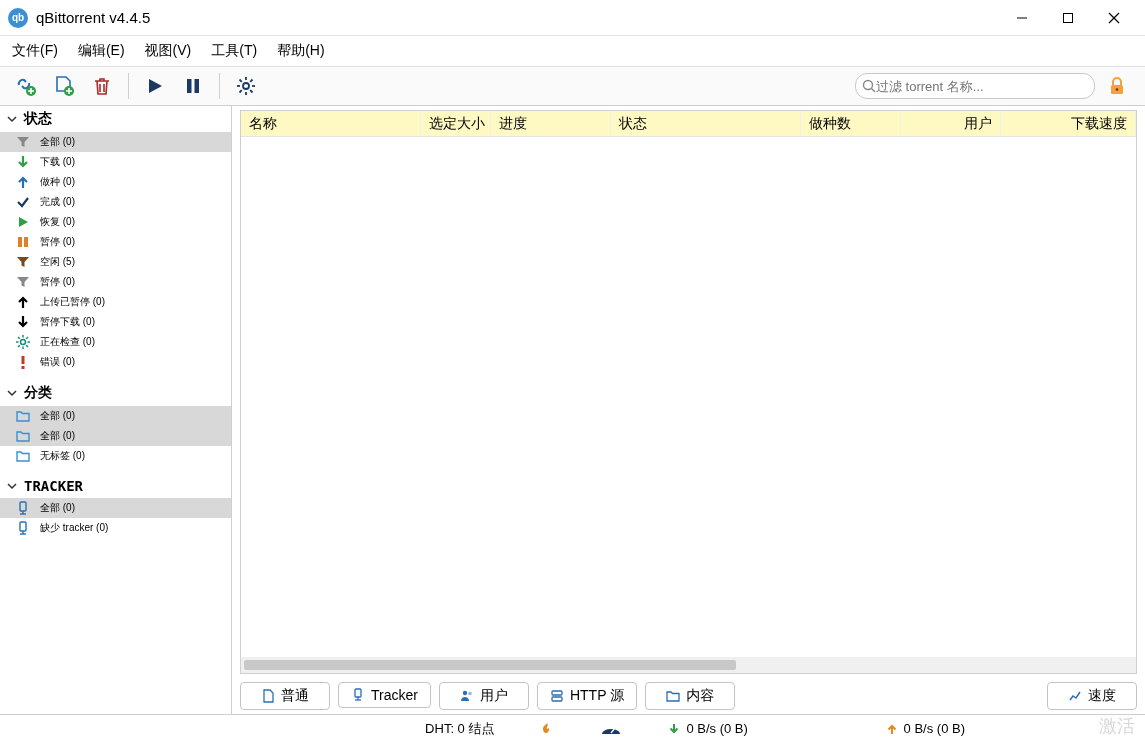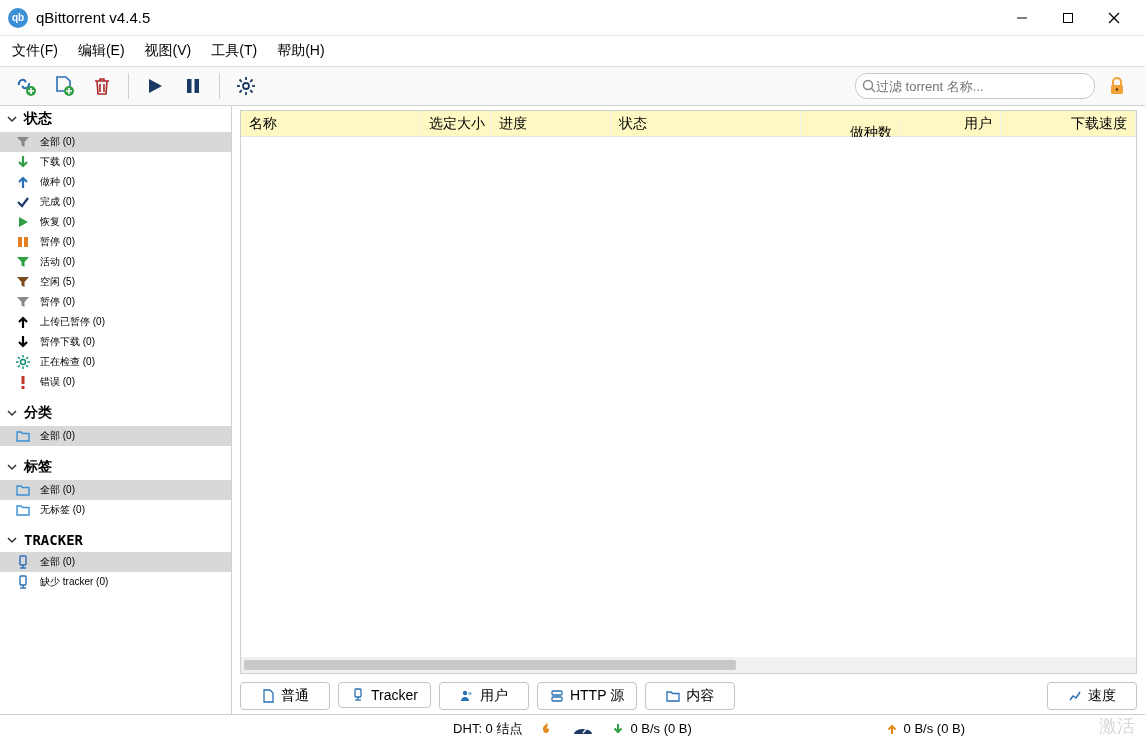--- a/index.html
+++ b/index.html
@@ -165,21 +165,21 @@
     height: 28px;
     border-top: 1px solid #cfcfcf;
     display: flex;
     align-items: center;
     padding: 0 12px;
     font-size: 13px;
     gap: 18px;
     justify-content: center;
     position: relative;
   }
-  .statusbar .sgroup { display: flex; align-items: center; gap: 6px; }
+  .statusbar .sgroup { display: flex; align-items: center; gap: 6px; margin-left: 28px; }
   .statusbar .right { position: absolute; right: 180px; display:flex;align-items:center;gap:6px;}
   .watermark {
     position: absolute;
     right: 10px; bottom: 4px;
     color: #d8d8d8;
     font-size: 18px;
     pointer-events: none;
   }
   svg { display: block; }
 </style>
@@ -337,28 +337,20 @@
           <svg width="14" height="14">
             <rect x="2" y="2" width="4" height="10" fill="#e67e22"></rect>
             <rect x="8" y="2" width="4" height="10" fill="#e67e22"></rect>
           </svg>
         </span>
         <span>暂停 (0)</span>
       </div>
     <div class="filter-item">
         <span class="icon">
           <svg width="14" height="14">
-            <path d="M1 2h12l-4.5 5v5l-3-1.5V7z" fill="#2f9e44"></path>
-          </svg>
-        </span>
-        <span>活动 (0)</span>
-      </div>
-    <div class="filter-item">
-        <span class="icon">
-          <svg width="14" height="14">
             <path d="M1 2h12l-4.5 5v5l-3-1.5V7z" fill="#7a4a1a"></path>
           </svg>
         </span>
         <span>空闲 (5)</span>
       </div>
     <div class="filter-item">
         <span class="icon">
           <svg width="14" height="14">
             <path d="M1 2h12l-4.5 5v5l-3-1.5V7z" fill="#888"></path>
           </svg>
@@ -417,26 +409,20 @@
     </div>
     <div class="filter-item selected">
         <span class="icon">
           <svg width="14" height="12">
             <path d="M1 2h4l1.5 1.5H13V11H1z" fill="none" stroke="#3b8fd4" stroke-width="1.4"></path>
           </svg>
         </span>
         <span>全部 (0)</span>
       </div>
 
-    <div class="section-header" style="margin-top:8px;">
-      <svg width="12" height="12">
-          <path d="M2 4l4 4 4-4" stroke="#333" stroke-width="1.5" fill="none"></path>
-        </svg>
-      <span>标签</span>
-    </div>
     <div class="filter-item selected">
         <span class="icon">
           <svg width="14" height="12">
             <path d="M1 2h4l1.5 1.5H13V11H1z" fill="none" stroke="#3b8fd4" stroke-width="1.4"></path>
           </svg>
         </span>
         <span>全部 (0)</span>
       </div>
     <div class="filter-item">
         <span class="icon">
@@ -475,21 +461,21 @@
       </div>
   </div>
 
   <div class="content">
     <div class="table-wrap">
       <div class="thead">
         <div class="th" style="width:180px;">名称</div>
         <div class="th" style="width:70px;text-align:right;">选定大小</div>
         <div class="th" style="width:120px;">进度</div>
         <div class="th" style="width:190px;">状态</div>
-        <div class="th" style="width:100px;text-align:right;margin-top:9px;">做种数</div>
+        <div class="th" style="width:100px;">做种数</div>
         <div class="th" style="width:100px;text-align:right;">用户</div>
         <div class="th" style="flex:1;text-align:right;">下载速度</div>
       </div>
       <div class="tbody"></div>
       <div class="hscroll">
           <div class="hscroll-thumb"></div>
         </div>
     </div>
 
     <div class="tabsrow">

